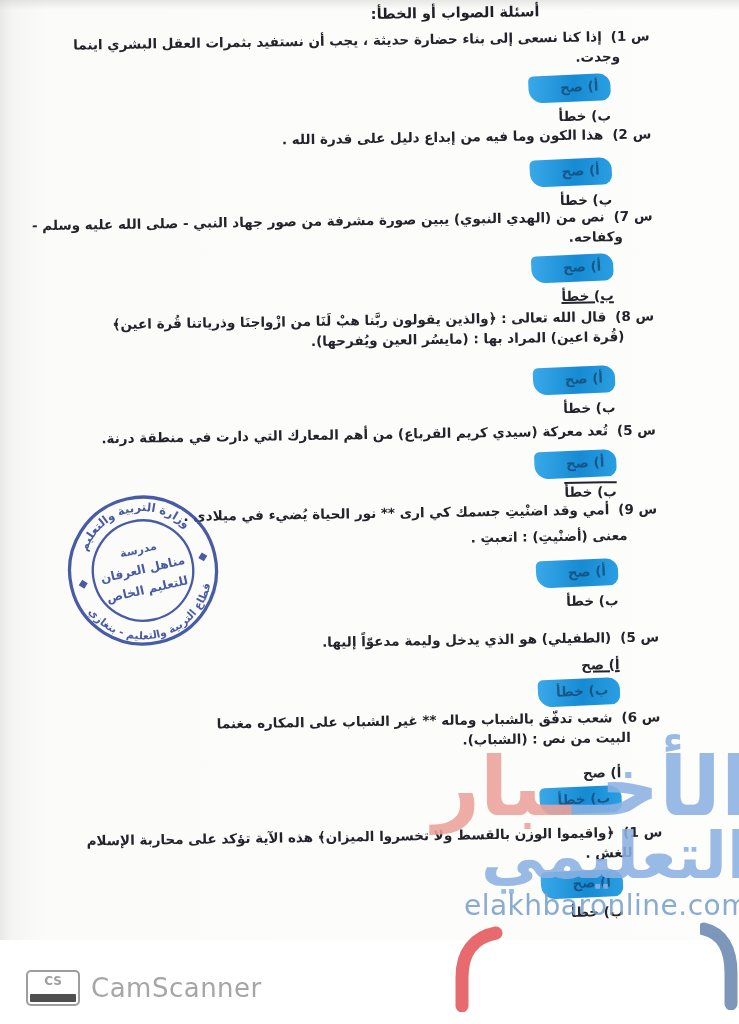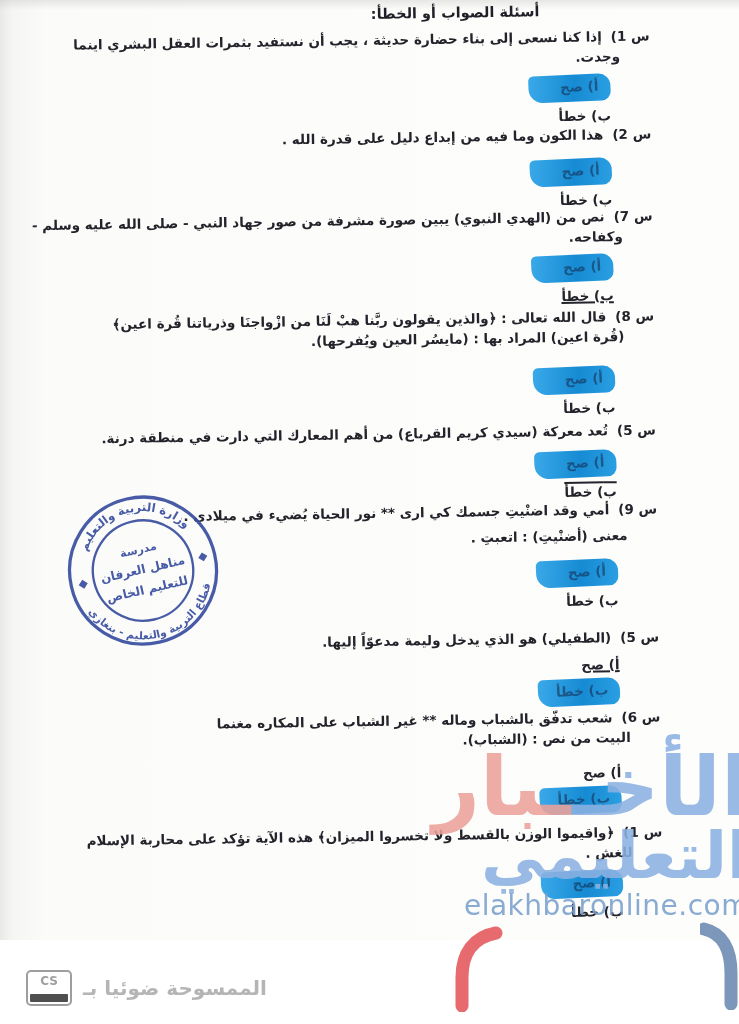--- a/index.html
+++ b/index.html
@@ -43,21 +43,21 @@
   .watermark{position:absolute;right:-10px;top:746px;z-index:5;opacity:.88;
     direction:rtl;text-align:right;line-height:1;}
   .wm1{font-size:82px;font-weight:bold;color:#8cb1e2;letter-spacing:-2px;white-space:nowrap;}
   .wm1 .pink{color:#eda29b;margin-top:44px;}
   .wm2{font-size:64px;font-weight:bold;color:#8cb1e2;margin-top:-4px;padding-left:6px;white-space:nowrap;}
   .wm-domain{font-size:28px;color:#7aa0cd;direction:ltr;margin-top:4px;padding-left:16px;
     font-weight:normal;letter-spacing:.5px;white-space:nowrap;}
   
   .footer{position:absolute;left:0;right:0;bottom:0;height:84px;background:#ffffff;z-index:4;}
   .footer-row{position:absolute;left:26px;top:30px;display:flex;align-items:center;gap:11px;}
-  .cs-logo{width:46px;height:36px;border:2.5px solid #9e9e9e;border-radius:5px;
+  .cs-logo{width:54px;height:36px;border:2.5px solid #9e9e9e;border-radius:5px;
     position:relative;box-sizing:border-box;background:#fff;}
   .cs-text{position:absolute;top:2px;left:0;right:0;text-align:center;
     font-size:12px;font-weight:bold;color:#9e9e9e;}
   .cs-bar{position:absolute;left:2px;right:2px;bottom:2px;height:8px;background:#4f4f4f;border-radius:1px;}
   .brand{font-size:26px;color:#a6a6a6;letter-spacing:.5px;}
   .scanned-by{font-size:20px;color:#b5b5b5;font-weight:bold;direction:rtl;}
   .curve{position:absolute;z-index:6;}
   .curve-red{left:448px;top:926px;}
   .curve-blue{left:700px;top:922px;}
 </style>
@@ -200,15 +200,15 @@
 <svg class="curve curve-blue" width="39" height="88">
   <path d="M 4,7 C 22,11 31,27 31,51 L 31,82" fill="none" stroke="#7d97bb" stroke-width="13" stroke-linecap="round"></path>
 </svg>
 
 <div class="footer">
   <div class="footer-row">
     <div class="cs-logo">
       <div class="cs-text">CS</div>
       <div class="cs-bar"></div>
     </div>
-    <div class="scanned-by">الممسوحة ضوئيا بـ</div>
+    <div class="brand">CamScanner</div>
   </div>
 </div>
 
 </body></html>

